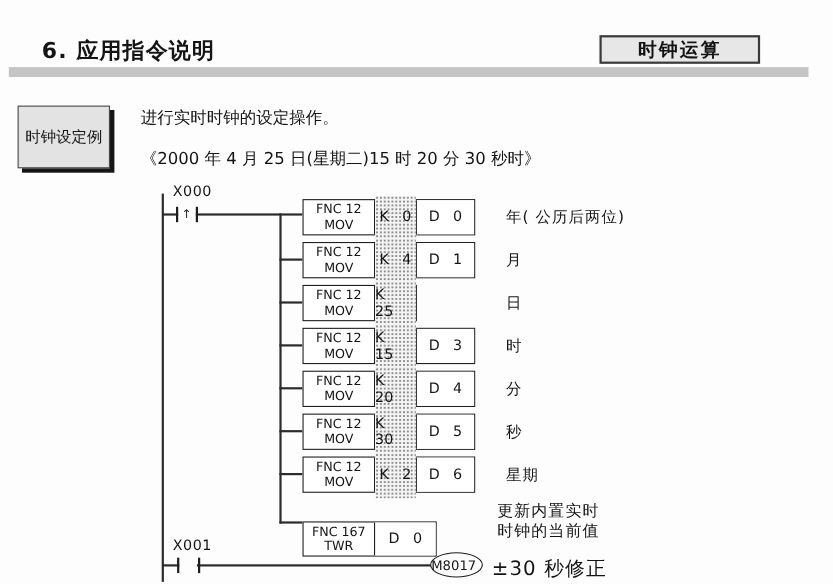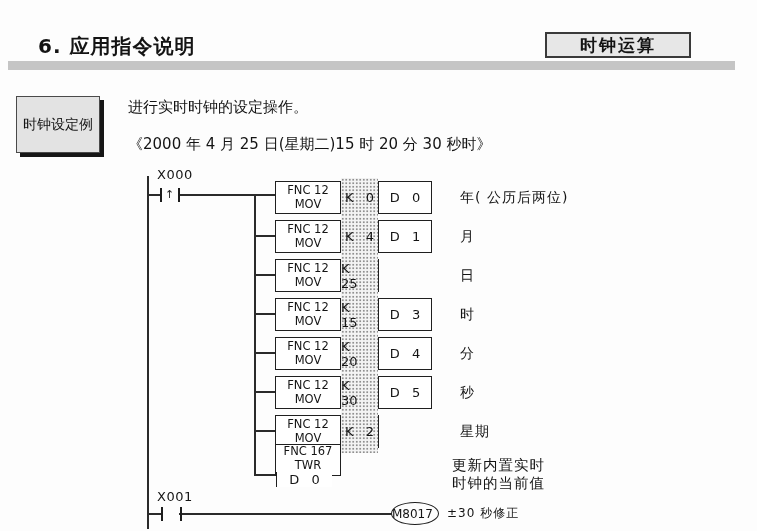--- a/index.html
+++ b/index.html
@@ -42,21 +42,21 @@
                     background-size:3.5px 3.5px; }
   .cell-src .val { position:relative; }
   .cell-dst { width:53px; font-size:13px; word-spacing:8px; background:#fff; }
   .rung-comment { position:absolute; left:460px; font-size:14px; letter-spacing:1px; }
   .twr-comment { position:absolute; left:452px; top:457px; font-size:14.5px; line-height:17.5px; letter-spacing:1px; }
 
   
   .coil { position:absolute; left:391px; top:502px; width:48px; height:23px;
           border:1.6px solid #1d1d1d; border-radius:50%; background:#fdfdfd;
           display:flex; align-items:center; justify-content:flex-start; font-size:12px; }
-  .coil-comment { position:absolute; left:447px; top:505px; font-size:12px; letter-spacing:1px; }
+  .coil-comment { position:absolute; left:447px; top:505px; font-size:18px; letter-spacing:1px; }
 </style>
 </head>
 <body>
 
 <div class="page">
 
   <div class="title">6. 应用指令说明</div>
   <div class="tag-box">
     <span>时钟运算</span>
   </div>
@@ -168,24 +168,25 @@
 
     <div class="ibox" style="top:415px;">
       <div class="cell cell-fnc">
         <span>FNC 12</span>
         <span>MOV</span>
       </div>
       <div class="cell cell-src">
         <span class="dots"></span>
         <span class="val">K 2</span>
       </div>
+      <div class="cell cell-dst">D 6</div>
     </div>
     <div class="rung-comment" style="top:423px;">星期</div>
 
-    <div class="ibox" style="top:444px; height:32px;flex-direction:column;">
+    <div class="ibox" style="top:474px; height:32px;">
       <div class="cell cell-fnc">
         <span>FNC 167</span>
         <span>TWR</span>
       </div>
       <div class="cell cell-dst" style="width:56px;">D 0</div>
     </div>
     <div class="twr-comment">
       <div>更新内置实时</div>
       <div>时钟的当前值</div>
     </div>

